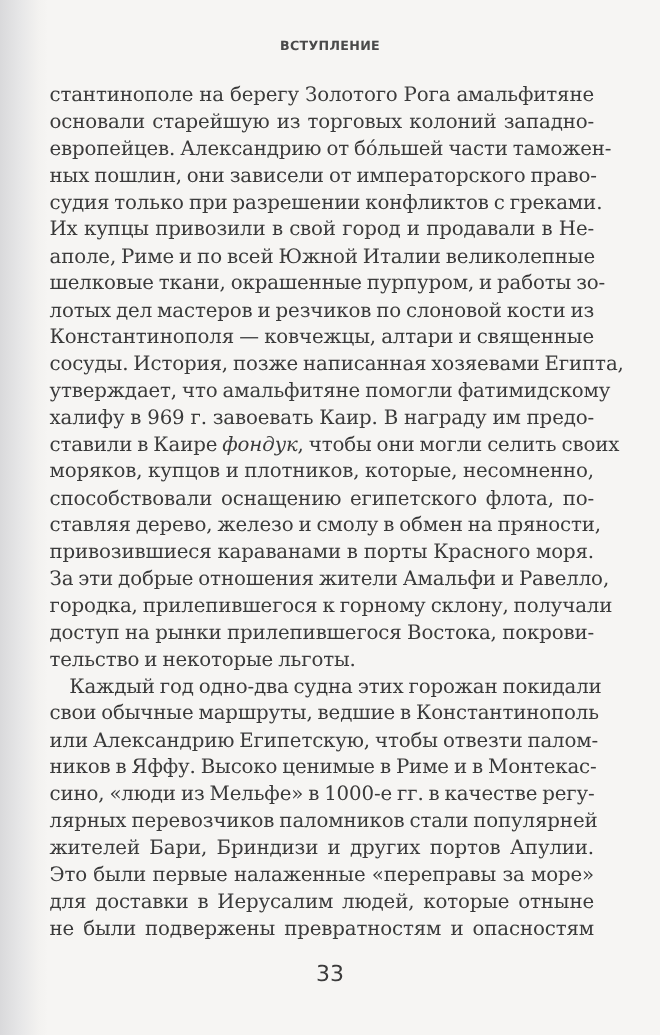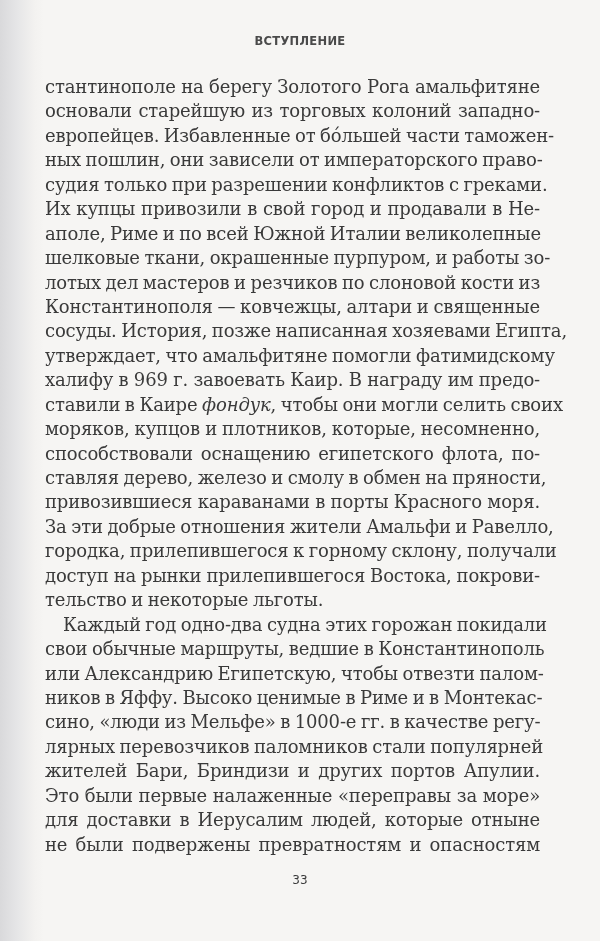--- a/index.html
+++ b/index.html
@@ -34,37 +34,37 @@
       white-space: nowrap;
       letter-spacing: -0.15px;
       word-spacing: -1px;
     }
     .line.last { text-align-last: left; }
     .line.indent { padding-left: 18px; }
     .line em { }
     .page-number {
       position: absolute; top: 873px; left: 0; right: 0;
       text-align: center;
-      font-size: 12px; color: #3a3a3a;
+      font-size: 20px; color: #3a3a3a;
       font-family: "DejaVu Sans", "Liberation Sans", sans-serif;
     }
   </style>
 </head>
 <body>
 
 <div class="spine-shadow"></div>
 
 <div class="running-head">ВСТУПЛЕНИЕ</div>
 
 <div class="text-block">
 
   <div>
     <div class="line">стантинополе на берегу Золотого Рога амальфитяне</div>
     <div class="line">основали старейшую из торговых колоний западно-</div>
-    <div class="line">европейцев. Избавленные от бóльшей части таможен-</div>
+    <div class="line">европейцев. Александрию от бóльшей части таможен-</div>
     <div class="line">ных пошлин, они зависели от императорского право-</div>
     <div class="line">судия только при разрешении конфликтов с греками.</div>
     <div class="line">Их купцы привозили в свой город и продавали в Не-</div>
     <div class="line">аполе, Риме и по всей Южной Италии великолепные</div>
     <div class="line">шелковые ткани, окрашенные пурпуром, и работы зо-</div>
     <div class="line">лотых дел мастеров и резчиков по слоновой кости из</div>
     <div class="line">Константинополя — ковчежцы, алтари и священные</div>
     <div class="line">сосуды. История, позже написанная хозяевами Египта,</div>
     <div class="line">утверждает, что амальфитяне помогли фатимидскому</div>
     <div class="line">халифу в 969 г. завоевать Каир. В награду им предо-</div>

